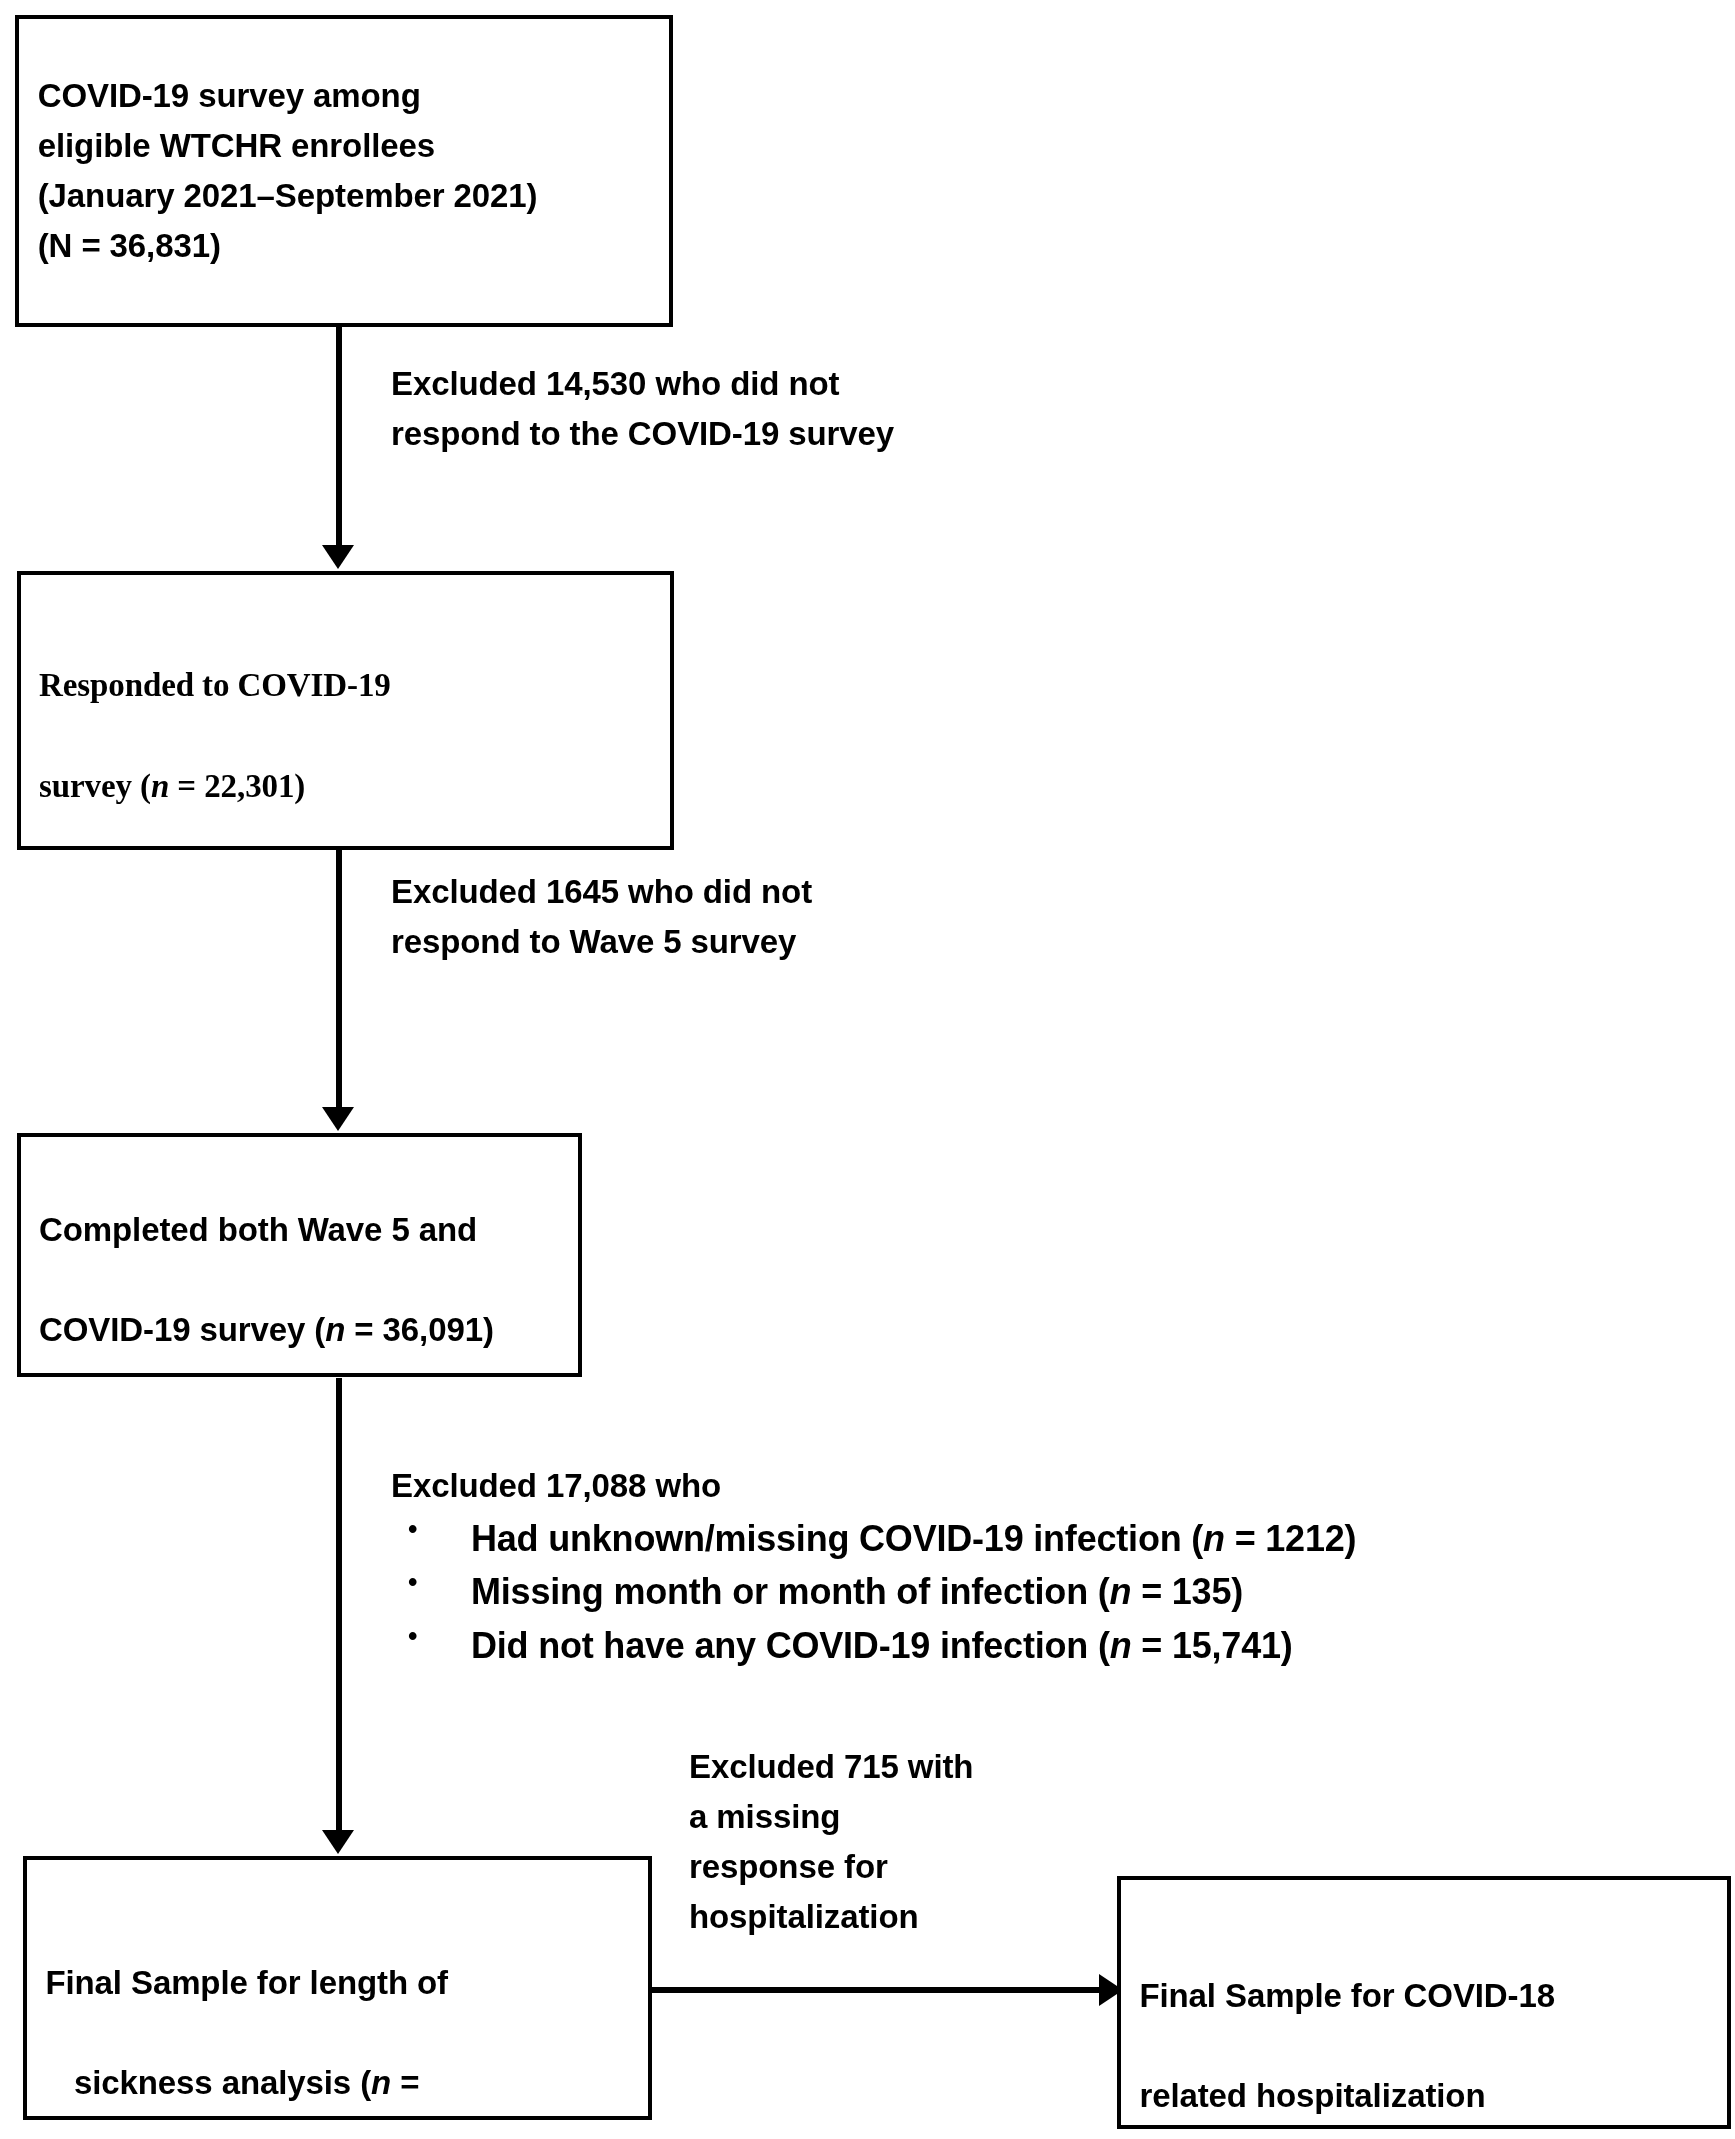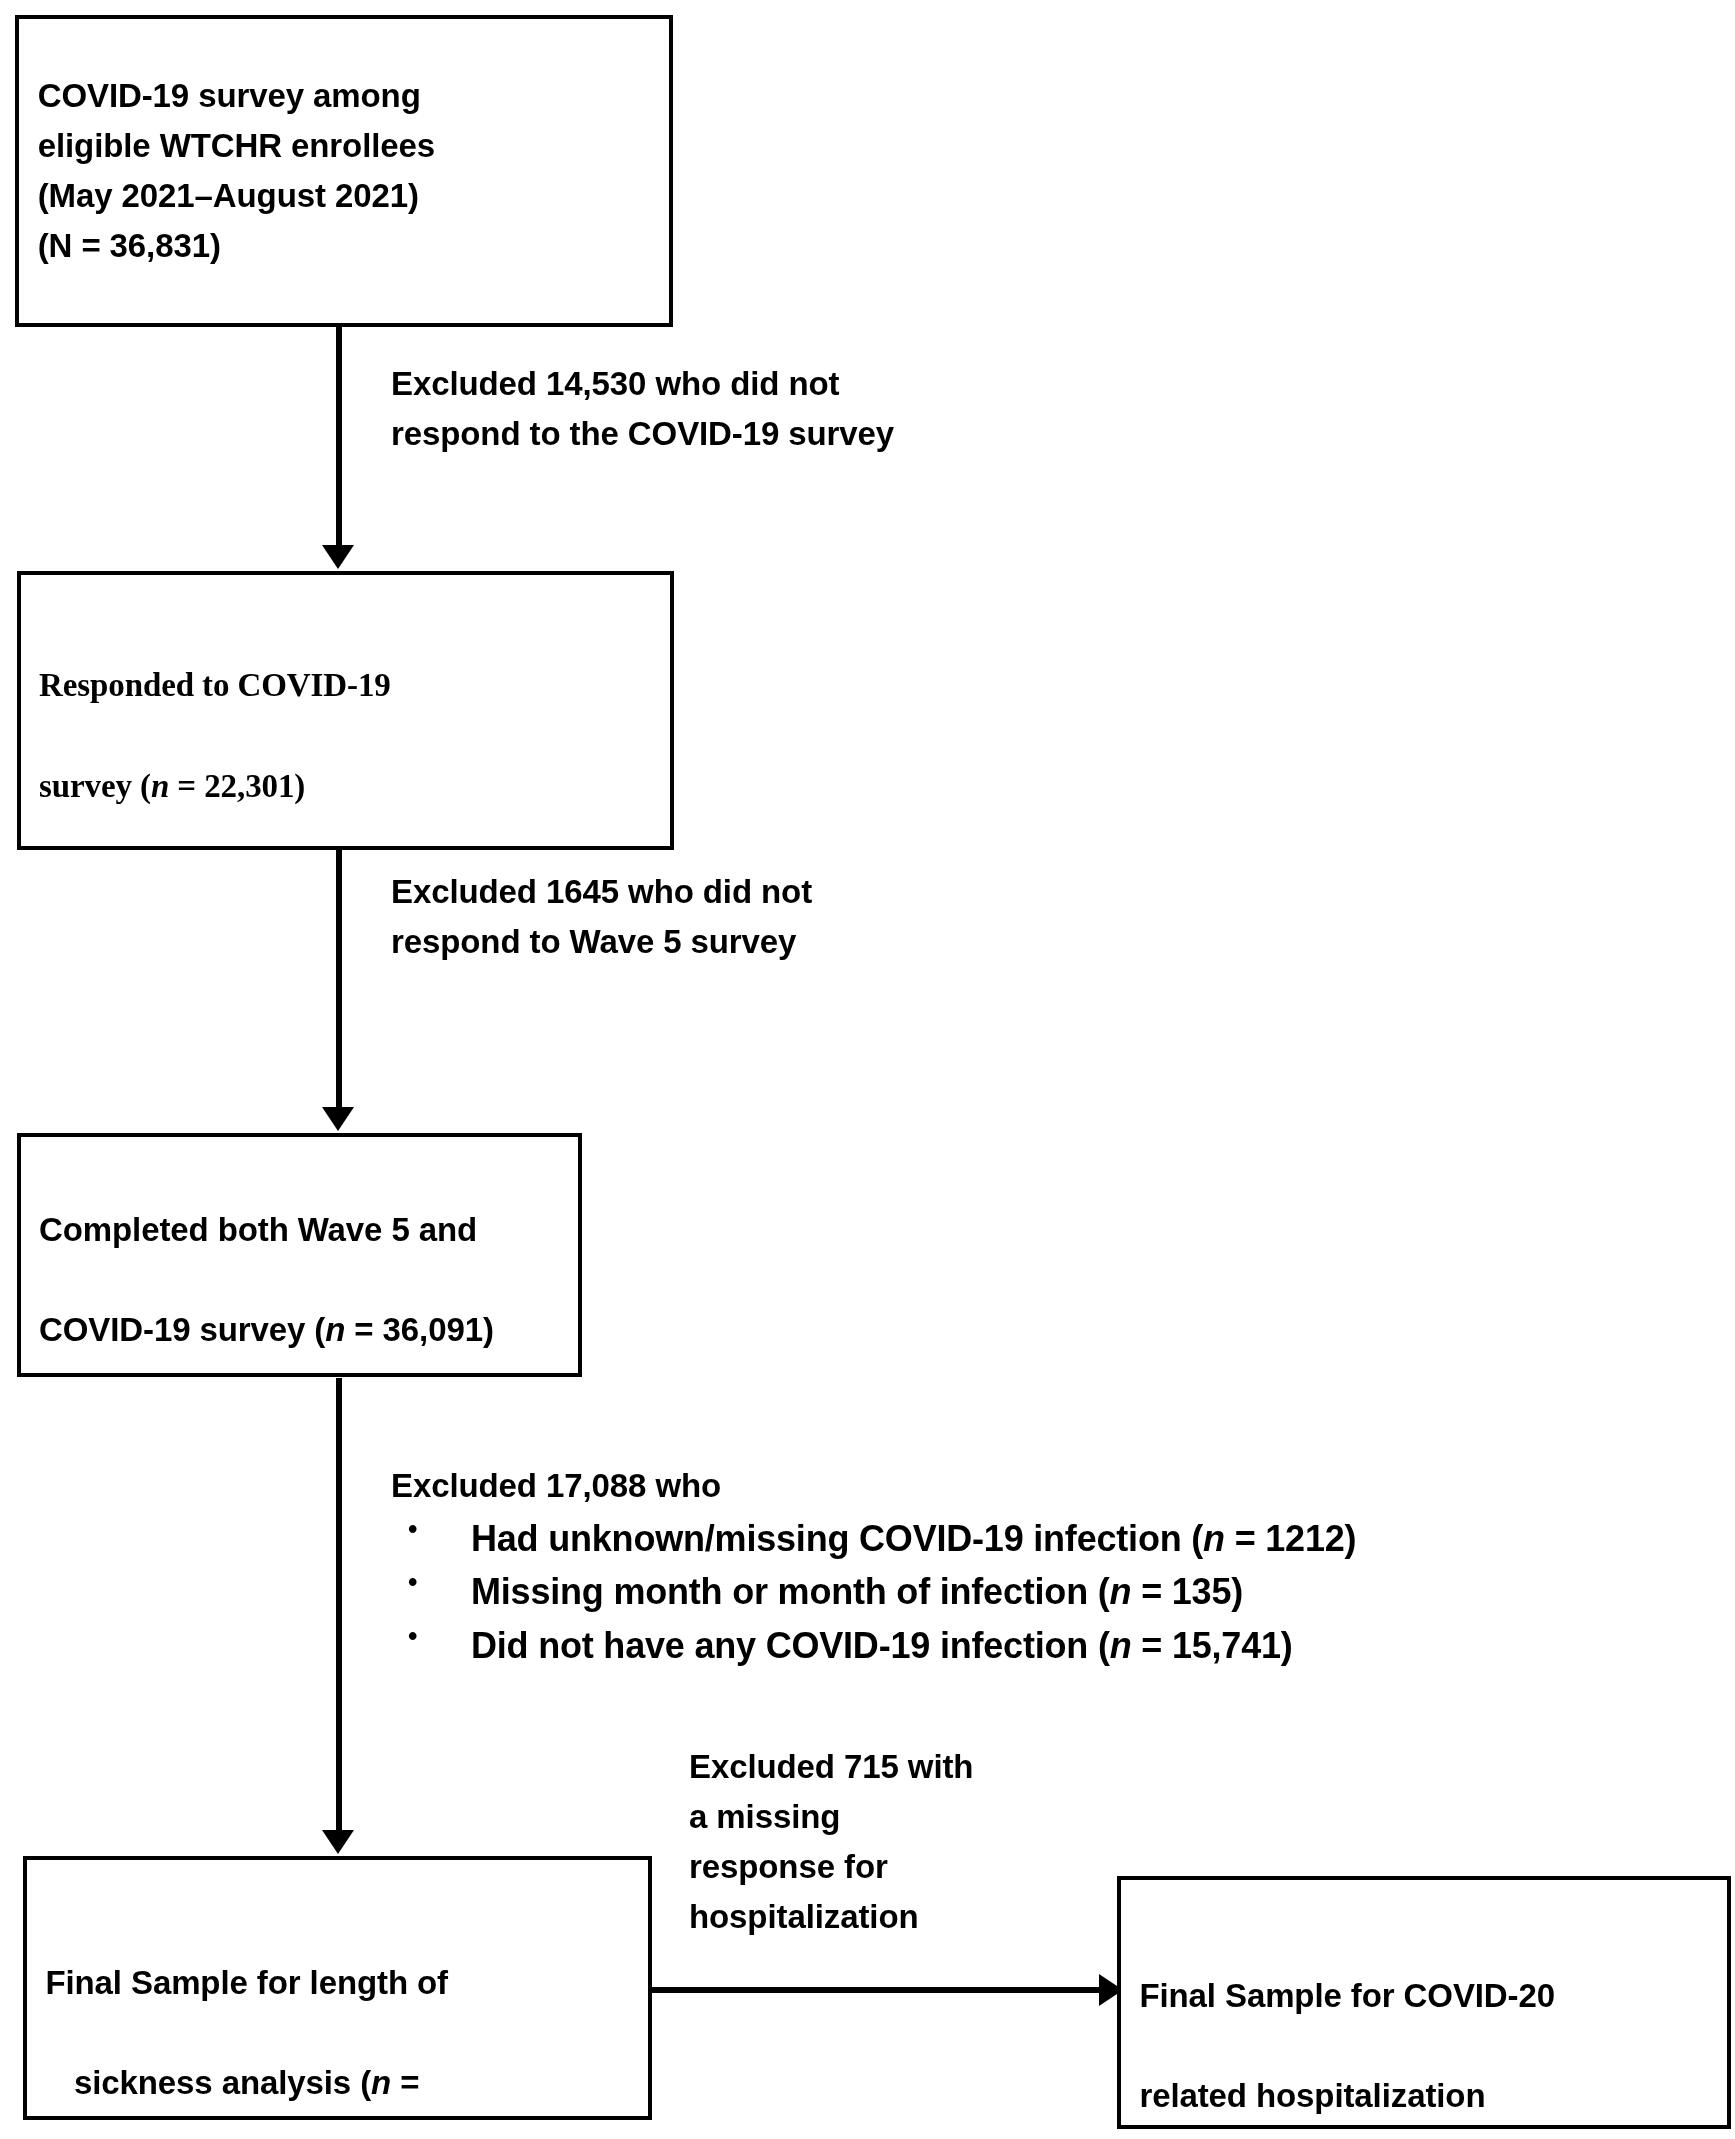--- a/index.html
+++ b/index.html
@@ -106,21 +106,21 @@
   }
 </style>
 </head>
 <body>
 
 <div id="canvas">
 
   <div class="box" style="left:15.3px; top:15.3px; width:658px; height:312px;">
     <div class="box-text">COVID-19 survey among
 eligible WTCHR enrollees
-(May 2021–August 2021)
+(January 2021–September 2021)
 (N = 36,831)</div>
   </div>
 
   <div class="vline" style="left:336px; top:327px; width:5.5px; height:220px;"></div>
   <div class="arrow-down" style="left:322px; top:545px;"></div>
 
   <div class="edge-label" style="left:391px; top:359px; width:798px;">Excluded 14,530 who did not
 respond to the COVID-19 survey</div>
 
   <div class="box" style="left:16.6px; top:571px; width:657px; height:279px;font-family:Liberation Serif, serif;">
@@ -171,20 +171,20 @@
   <div class="hline" style="left:652px; top:1987px; width:448px; height:5.5px;"></div>
   <div class="arrow-right" style="left:1099px; top:1974px;"></div>
 
   <div class="edge-label" style="left:689px; top:1742px; width:430px;">Excluded 715 with
 a missing
 response for
 hospitalization</div>
 
   <div class="box" style="left:1117px; top:1876px; width:614px; height:253px;">
     <div class="box-text" style="align-self:flex-start; margin-top:41px;">
-      <span>Final Sample for COVID-20</span><br>
+      <span>Final Sample for COVID-18</span><br>
       <span>related hospitalization</span><br>
       
     </div>
   </div>
 
 </div>
 
 
 </body></html>

